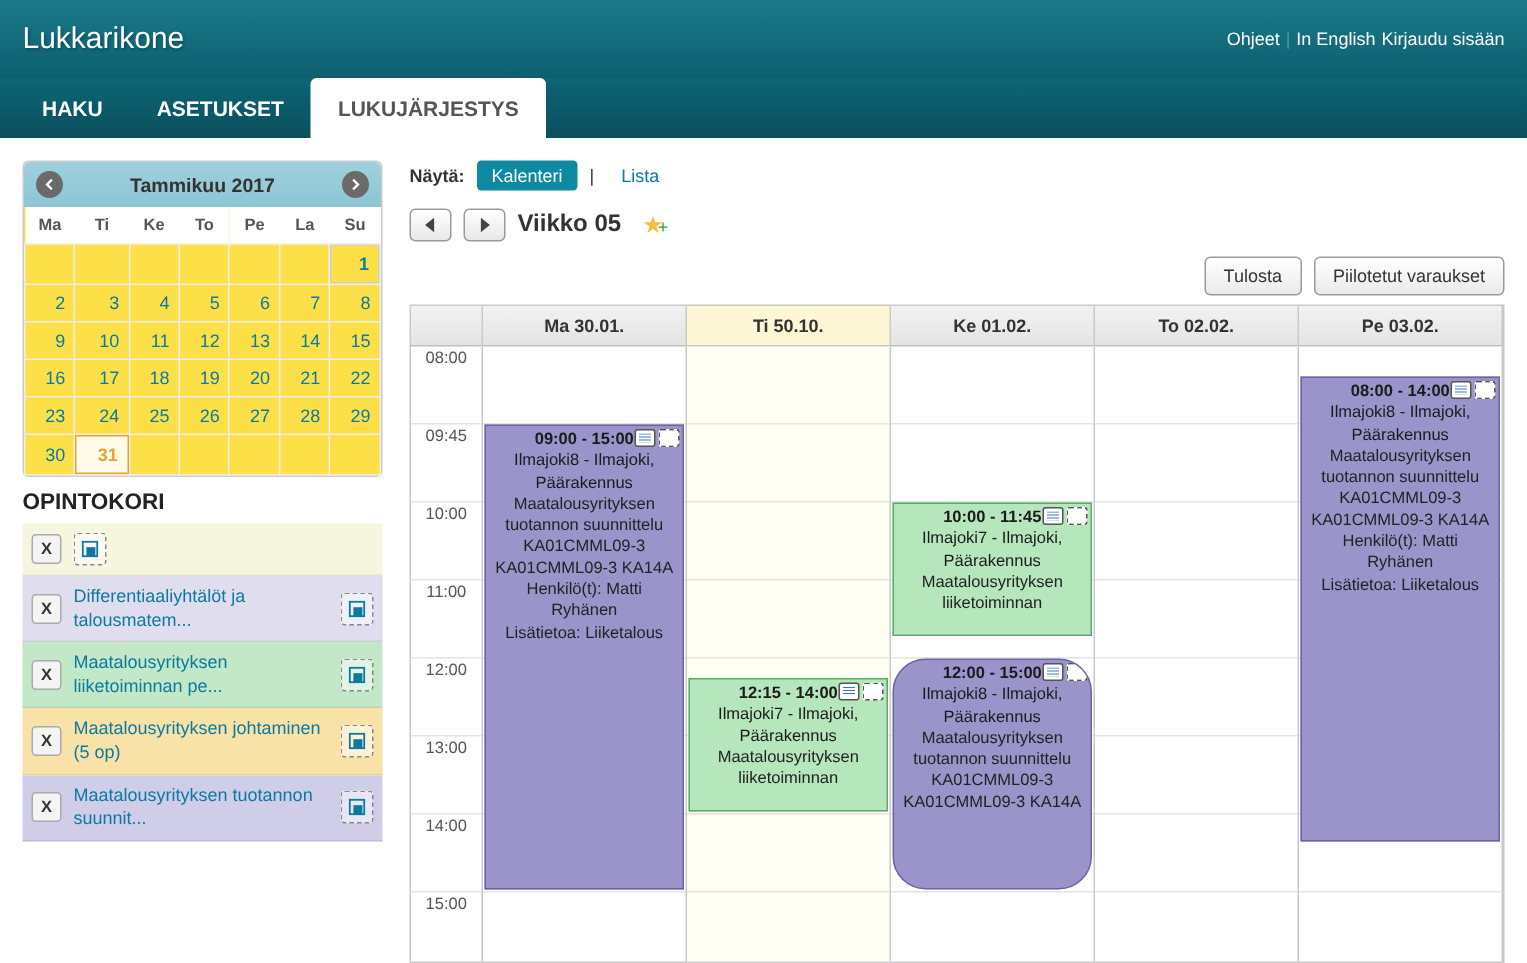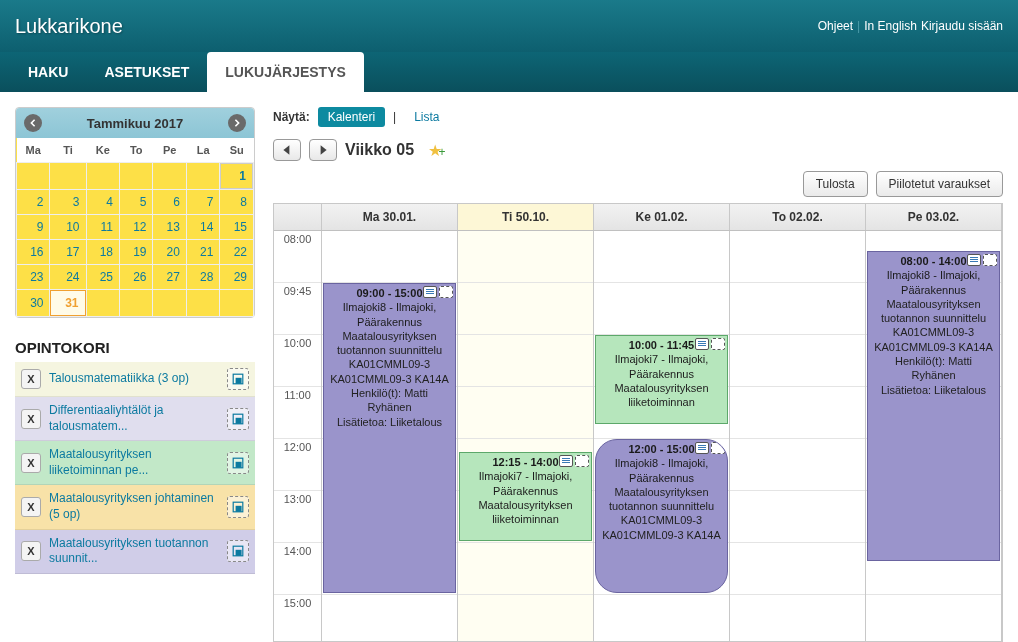--- a/index.html
+++ b/index.html
@@ -28,21 +28,21 @@
 .cal-nav { width: 18px; height: 18px; background: #6a6a6a; border-radius: 50%; display: flex; align-items: center; justify-content: center; color: #fff; cursor: pointer; font-size: 10px; }
 .cal-table { width: 100%; border-collapse: collapse; background: #fde047; }
 .cal-table th { padding: 6px 2px; font-size: 11px; font-weight: bold; color: #555; background: #fff; text-align: center; }
 .cal-table td { padding: 0; text-align: right; border: 1px solid #eee; }
 .cal-cell { display: block; padding: 5px 6px; color: #0c7aa0; font-size: 12px; cursor: pointer; }
 .cal-cell.last { color: #0c7aa0; font-weight: bold; border: 1px solid #ccc; }
 .cal-cell.today { color: #f0a030; font-weight: bold; border: 1px solid #f0a030; background: #fffbe8; }
 .cal-cell.empty { visibility: hidden; }
 
 
-.basket { margin-top: 21px; }
+.basket { margin-top: 8px; }
 .basket-title { font-size: 15px; font-weight: bold; color: #222; margin-bottom: 6px; }
 .basket-item { display: flex; align-items: center; padding: 6px 6px; border-bottom: 1px solid rgba(0,0,0,0.08); gap: 8px; }
 .basket-item.c0 { background: #f5f5e0; }
 .basket-item.c1 { background: #e0deee; }
 .basket-item.c2 { background: #c2e8c8; }
 .basket-item.c3 { background: #f8e2a8; }
 .basket-item.c4 { background: #d0cde8; }
 .x-btn { width: 20px; height: 20px; background: #f4f4f4; border: 1px solid #aaa; border-radius: 3px; display: flex; align-items: center; justify-content: center; font-size: 11px; font-weight: bold; cursor: pointer; color: #333; }
 .icon-btn { width: 22px; height: 22px; border: 1px dashed #888; border-radius: 3px; display: flex; align-items: center; justify-content: center; cursor: pointer; background: rgba(255,255,255,0.5); }
 .icon-btn svg { width: 12px; height: 12px; }
@@ -279,21 +279,20 @@
             </tr>
           </tbody>
       </table>
     </div>
 
     <div class="basket">
       <div class="basket-title">OPINTOKORI</div>
       <div id="basket-items">
           <div class="basket-item c0">
             <div class="x-btn">X</div>
-            <div class="basket-label">Talousmatematiikka (3 op)</div>
             <div class="icon-btn">
               <svg viewBox="0 0 10 10">
                 <rect x="1" y="1" width="8" height="8" fill="none" stroke="#0c7aa0"></rect>
                 <rect x="3" y="4" width="5" height="5" fill="#0c7aa0"></rect>
               </svg>
             </div>
           </div>
           <div class="basket-item c1">
             <div class="x-btn">X</div>
             <div class="basket-label">Differentiaaliyhtälöt ja talousmatem...</div>

